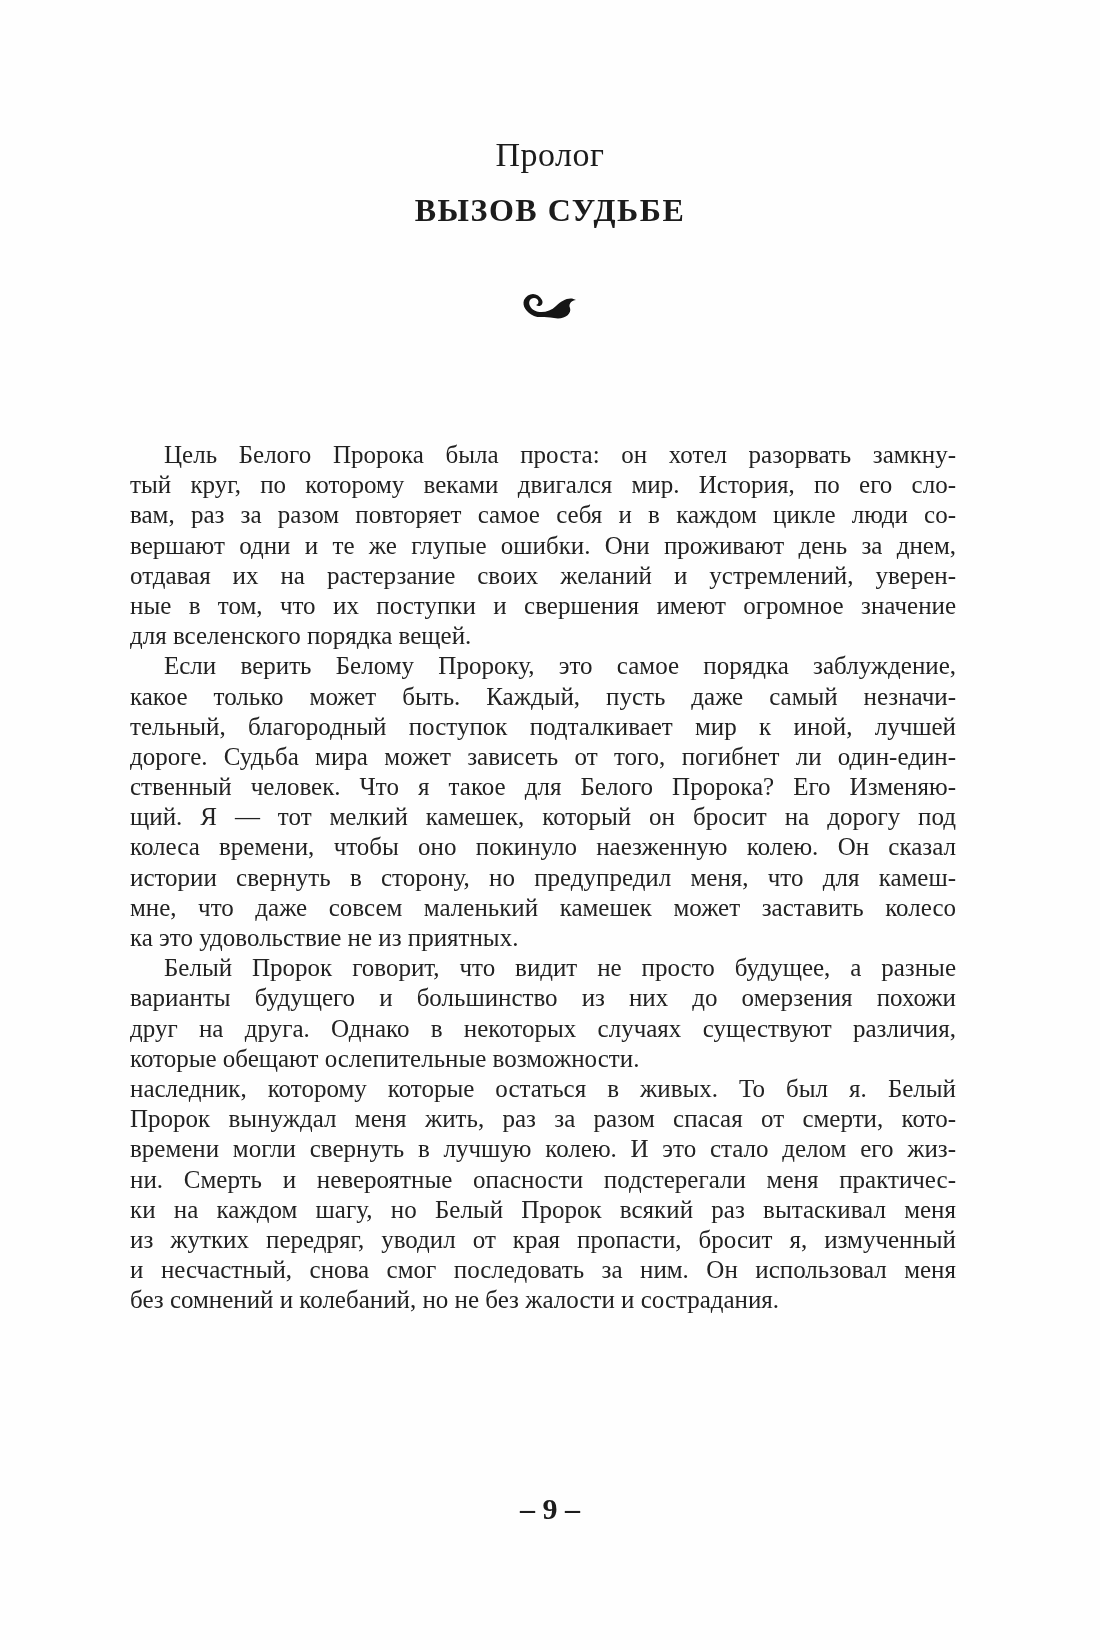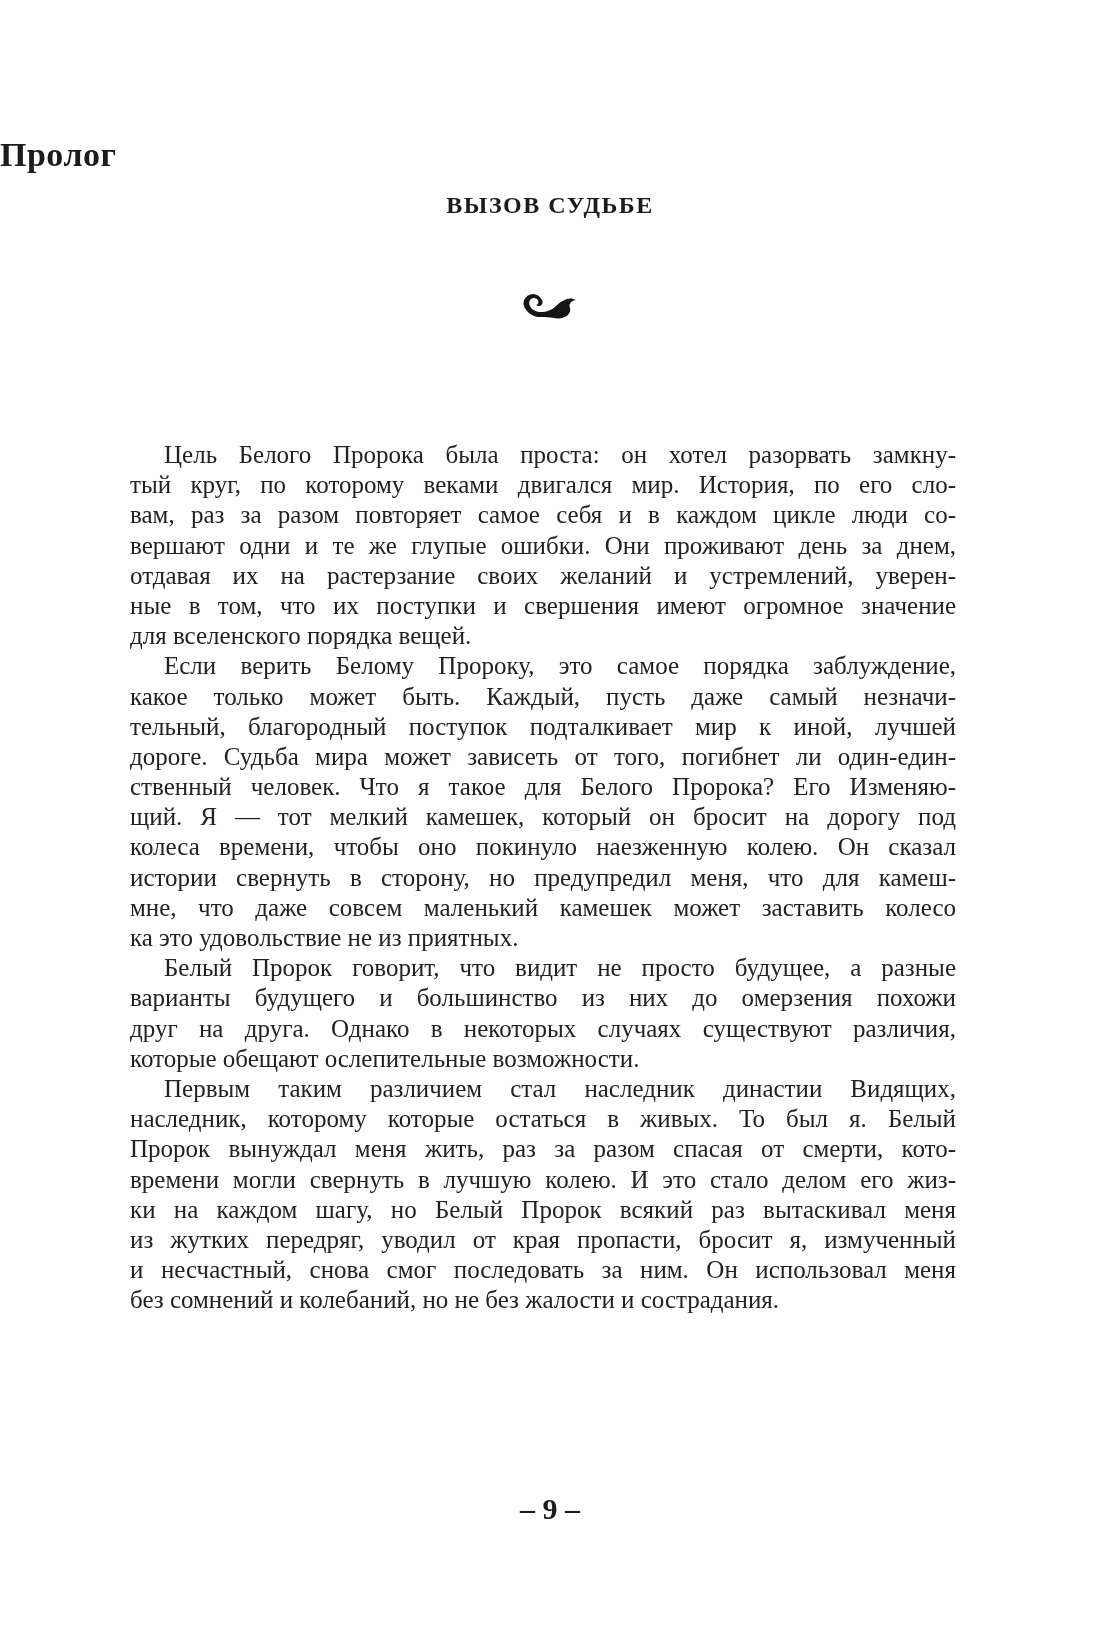--- a/index.html
+++ b/index.html
@@ -1,26 +1,26 @@
 <!DOCTYPE html>
 <html><head>
 <meta charset="utf-8">
 <style>
   html, body { margin: 0; padding: 0; background: #ffffff; }
   body { width: 1100px; height: 1650px; position: relative; overflow: hidden; }
   .page { position: absolute; left: 0; top: 0; width: 1100px; height: 1650px; background: #fefefe; }
   .chapter-label {
-    position: absolute; left: 0; width: 1100px; top: 136px; text-align: left;
-    font-family: "Liberation Serif", "DejaVu Serif", serif; font-weight: bold;
+    position: absolute; left: 0; width: 1100px; top: 136px; text-align: center;
+    font-family: "Liberation Serif", "DejaVu Serif", serif; font-weight: normal;
     font-size: 34px; color: #1c1c1c; letter-spacing: 0.5px;
   }
   .chapter-title {
     position: absolute; left: 0; width: 1100px; top: 192px; text-align: center;
     font-family: "Liberation Serif", "DejaVu Serif", serif; font-weight: bold;
-    font-size: 24px; color: #1c1c1c; letter-spacing: 1.5px;
+    font-size: 32px; color: #1c1c1c; letter-spacing: 1.5px;
   }
   .ornament {
     position: absolute; left: 520px; top: 286px; width: 60px; height: 40px;
   }
   .body-text {
     position: absolute; left: 130px; top: 440px; width: 826px;
     font-family: "Liberation Serif", "DejaVu Serif", serif; 
     font-size: 25px; line-height: 30.2px; color: #222222;
   }
   .line { display: block; white-space: nowrap; text-align: justify; text-align-last: justify; height: 30.2px; }
@@ -65,24 +65,24 @@
       <span class="line">мне, что даже совсем маленький камешек может заставить колесо</span>
       <span class="line last">ка это удовольствие не из приятных.</span>
     </div>
     <div>
       <span class="line indent">Белый Пророк говорит, что видит не просто будущее, а разные</span>
       <span class="line">варианты будущего и большинство из них до омерзения похожи</span>
       <span class="line">друг на друга. Однако в некоторых случаях существуют различия,</span>
       <span class="line last">которые обещают ослепительные возможности.</span>
     </div>
     <div>
-      <span class="line indent">Первым таким различием стал наследник династии Видящих,</span>
       <span class="line">наследник, которому которые остаться в живых. То был я. Белый</span>
       <span class="line">Пророк вынуждал меня жить, раз за разом спасая от смерти, кото-</span>
       <span class="line">времени могли свернуть в лучшую колею. И это стало делом его жиз-</span>
+      <span class="line">ни. Смерть и невероятные опасности подстерегали меня практичес-</span>
       <span class="line">ки на каждом шагу, но Белый Пророк всякий раз вытаскивал меня</span>
       <span class="line">из жутких передряг, уводил от края пропасти, бросит я, измученный</span>
       <span class="line">и несчастный, снова смог последовать за ним. Он использовал меня</span>
       <span class="line last">без сомнений и колебаний, но не без жалости и сострадания.</span>
     </div>
   </div>
 
   <div class="page-number">– 9 –</div>
 </div>
 

